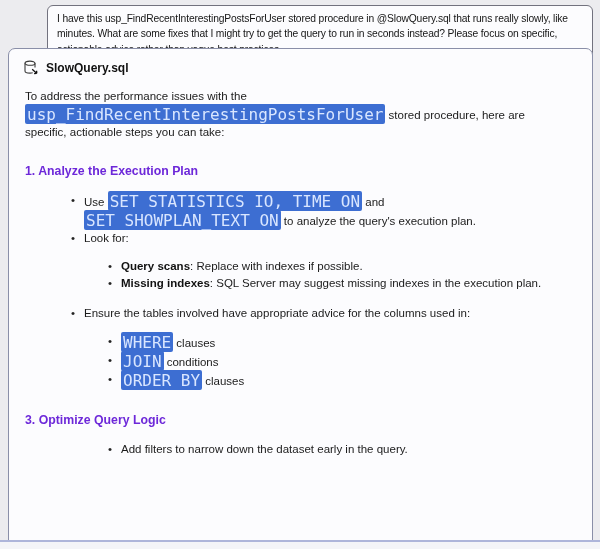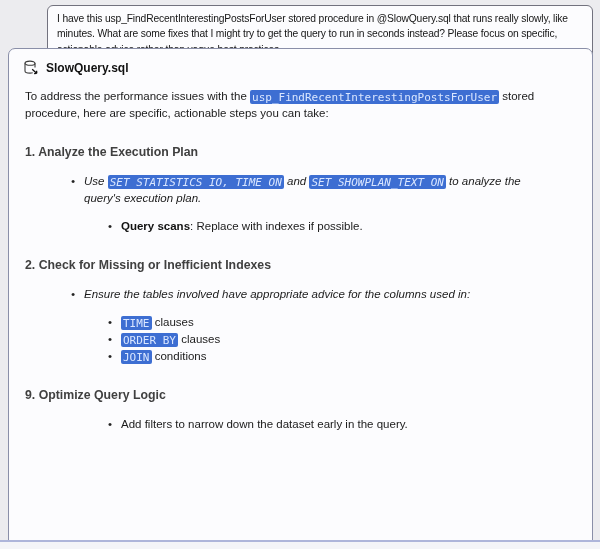--- a/index.html
+++ b/index.html
@@ -21,31 +21,31 @@
   .panel{
     position:absolute;left:8px;top:48px;width:585px;height:560px;box-sizing:border-box;
     background:#fcfcfe;border:1px solid #8a8fa8;border-radius:7px;
     padding:11px 16px 10px 14px;
   }
   .panel-header{display:flex;align-items:center;gap:7px;margin-bottom:4px;}
   .panel-header .fname{font-weight:bold;font-size:12px;color:#111;}
   .file-icon{width:16px;height:16px;flex:0 0 auto;}
   .body-text{font-size:11.5px;line-height:17px;}
   .body-text p{margin:12px 0 14px 2px;max-width:520px;}
-  .body-text h3{font-size:12.3px;font-weight:bold;margin:22px 0 12px 2px;color:#404040;}
+  .body-text h3{font-size:12.3px;font-weight:bold;margin:22px 0 12px 2px;color:#6d28d9;}
   .body-text ul{list-style:none;margin:0;padding:0;}
-  .body-text ul.lvl1{margin:0 0 4px 48px;font-style:italic;}
+  .body-text ul.lvl1{margin:0 0 4px 48px;}
   .body-text ul.lvl2{margin:11px 0 13px 85px;}
   .body-text li{position:relative;padding-left:13px;max-width:470px;}
   .body-text li::before{
     content:"\2022";position:absolute;left:0;top:0;font-size:11.5px;color:#222;
   }
   code.chip{
     font-family:"DejaVu Sans Mono",monospace;
-    font-size:11px;
+    font-size:16px;
     background:#3d6ed2;color:#d9e6ff;
     padding:0.5px 2px;border-radius:2px;
     white-space:nowrap;
   }
   b{color:#111;}
   
   .bottom-strip{
     position:absolute;left:0;top:540px;width:600px;height:9px;
     background:#f4f4f8;border-top:2px solid #aeb5da;
   }
@@ -64,33 +64,34 @@
         <path d="M9.2 9.2 L13.8 13.4 M13.8 13.4 L13.6 10.7 M13.8 13.4 L11.1 13.6" stroke="#111" stroke-width="1.3" fill="none"></path>
       </svg>
     </span>
     <span class="fname">SlowQuery.sql</span>
   </div>
   <div class="body-text" id="response-body">
       <p>To address the performance issues with the <code class="chip">usp_FindRecentInterestingPostsForUser</code> stored procedure, here are specific, actionable steps you can take:</p>
       <h3>1. Analyze the Execution Plan</h3>
       <ul class="lvl1">
         <li>Use <code class="chip">SET STATISTICS IO, TIME ON</code> and <code class="chip">SET SHOWPLAN_TEXT ON</code> to analyze the query's execution plan.</li>
+        <li>Look for:</li>
       </ul>
       <ul class="lvl2">
         <li><b>Query scans</b>: Replace with indexes if possible.</li>
+        <li><b>Missing indexes</b>: SQL Server may suggest missing indexes in the execution plan.</li>
       </ul>
-      <h3>2. Check for Missing or Inefficient Indexes</h3>
       <ul class="lvl1">
         <li>Ensure the tables involved have appropriate advice for the columns used in:</li>
       </ul>
       <ul class="lvl2">
-        <li><code class="chip">TIME</code> clauses</li>
+        <li><code class="chip">WHERE</code> clauses</li>
+        <li><code class="chip">JOIN</code> conditions</li>
         <li><code class="chip">ORDER BY</code> clauses</li>
-        <li><code class="chip">JOIN</code> conditions</li>
       </ul>
-      <h3>9. Optimize Query Logic</h3>
+      <h3>3. Optimize Query Logic</h3>
       <ul class="lvl2">
         <li>Add filters to narrow down the dataset early in the query.</li>
       </ul>
     </div>
 </div>
 
 <div class="bottom-strip"></div>
 
 </body></html>

